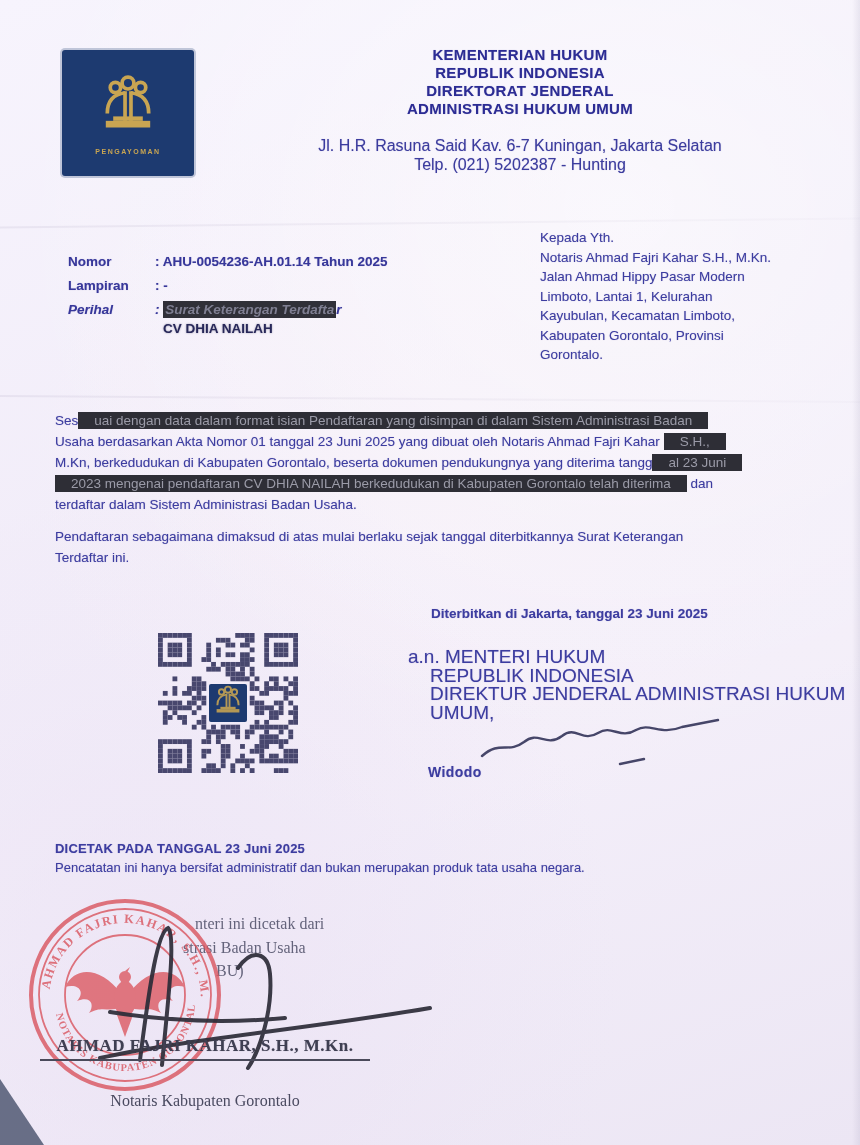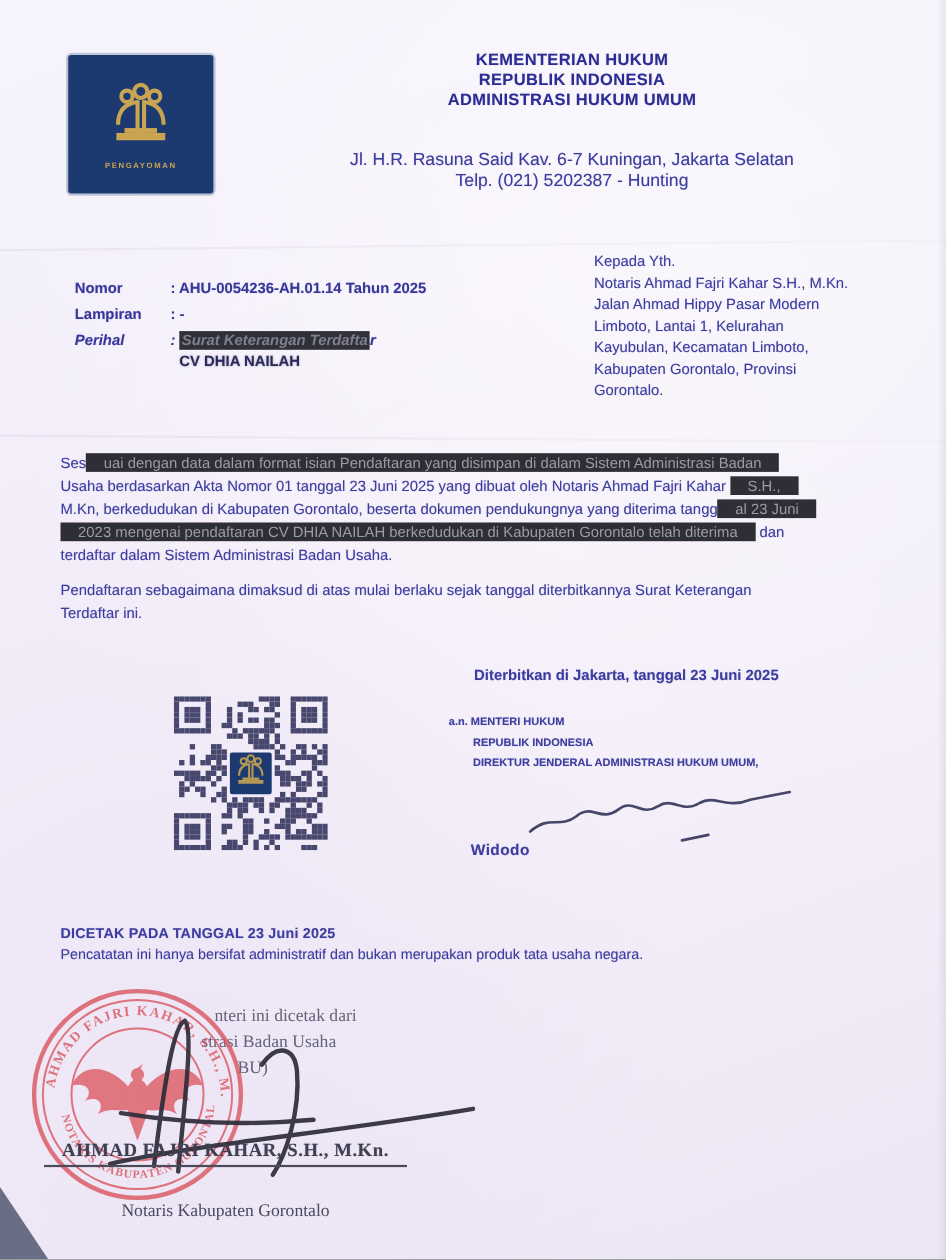--- a/index.html
+++ b/index.html
@@ -28,21 +28,21 @@
   .hl{background:#2e2e36;color:#9b9ba8;text-shadow:none;padding:1px 16px;}
   .hl-dark{background:#303038;color:#7f7f92;text-shadow:none;padding:1px 2px;}
   .cv-line{color:#28285a;text-shadow:0 0 2px rgba(30,30,70,.45);}
   
   .recipient{left:540px;top:228px;width:270px;font-size:13.5px;line-height:19.5px;}
   
   .para1{left:55px;top:410px;width:760px;font-size:13.5px;}
   .para1 .bline{line-height:21px;white-space:nowrap;}
   .para2{left:55px;top:526px;width:760px;font-size:13.5px;line-height:21px;}
   .issued{left:408px;top:606px;font-size:13.5px;font-weight:600;padding-left:23px;}
-  .an-block{left:408px;top:648px;font-size:10px;font-weight:bold;line-height:18.5px;}
+  .an-block{left:408px;top:648px;font-size:19px;font-weight:normal;line-height:18.5px;}
   .an-block .line:nth-child(n+2){padding-left:22px;}
   .widodo{left:428px;top:764px;font-size:14px;font-weight:bold;letter-spacing:.4px;}
   
   .qr{left:158px;top:633px;width:140px;height:140px;}
   .qr svg{width:140px;height:140px;opacity:.88;}
   .qr-logo{position:absolute;left:51px;top:51px;width:38px;height:38px;background:#1d3a70;border-radius:2px;
            display:flex;align-items:center;justify-content:center;}
   
   .printed{left:55px;top:841px;font-size:13px;font-weight:bold;letter-spacing:.2px;}
   .disclaimer{left:55px;top:860px;font-size:13px;}
@@ -86,20 +86,21 @@
   <div class="abs logo">
     <svg width="74" height="74">
         <use href="#emblem"></use>
       </svg>
     <div class="logo-caption">PENGAYOMAN</div>
   </div>
 
   <div class="abs head ink">
       <div class="hline">KEMENTERIAN HUKUM</div>
       <div class="hline">REPUBLIK INDONESIA</div>
+      <div class="hline">DIREKTORAT JENDERAL</div>
       <div class="hline">ADMINISTRASI HUKUM UMUM</div>
     </div>
   <div class="abs head-addr ink">
     <div>Jl. H.R. Rasuna Said Kav. 6-7 Kuningan, Jakarta Selatan</div>
     <div>Telp. (021) 5202387 - Hunting</div>
   </div>
 
   <div class="abs meta ink">
     <div class="meta-row" style="top:6px;">
       <span class="meta-label">Nomor</span><span>: AHU-0054236-AH.01.14 Tahun 2025</span>

